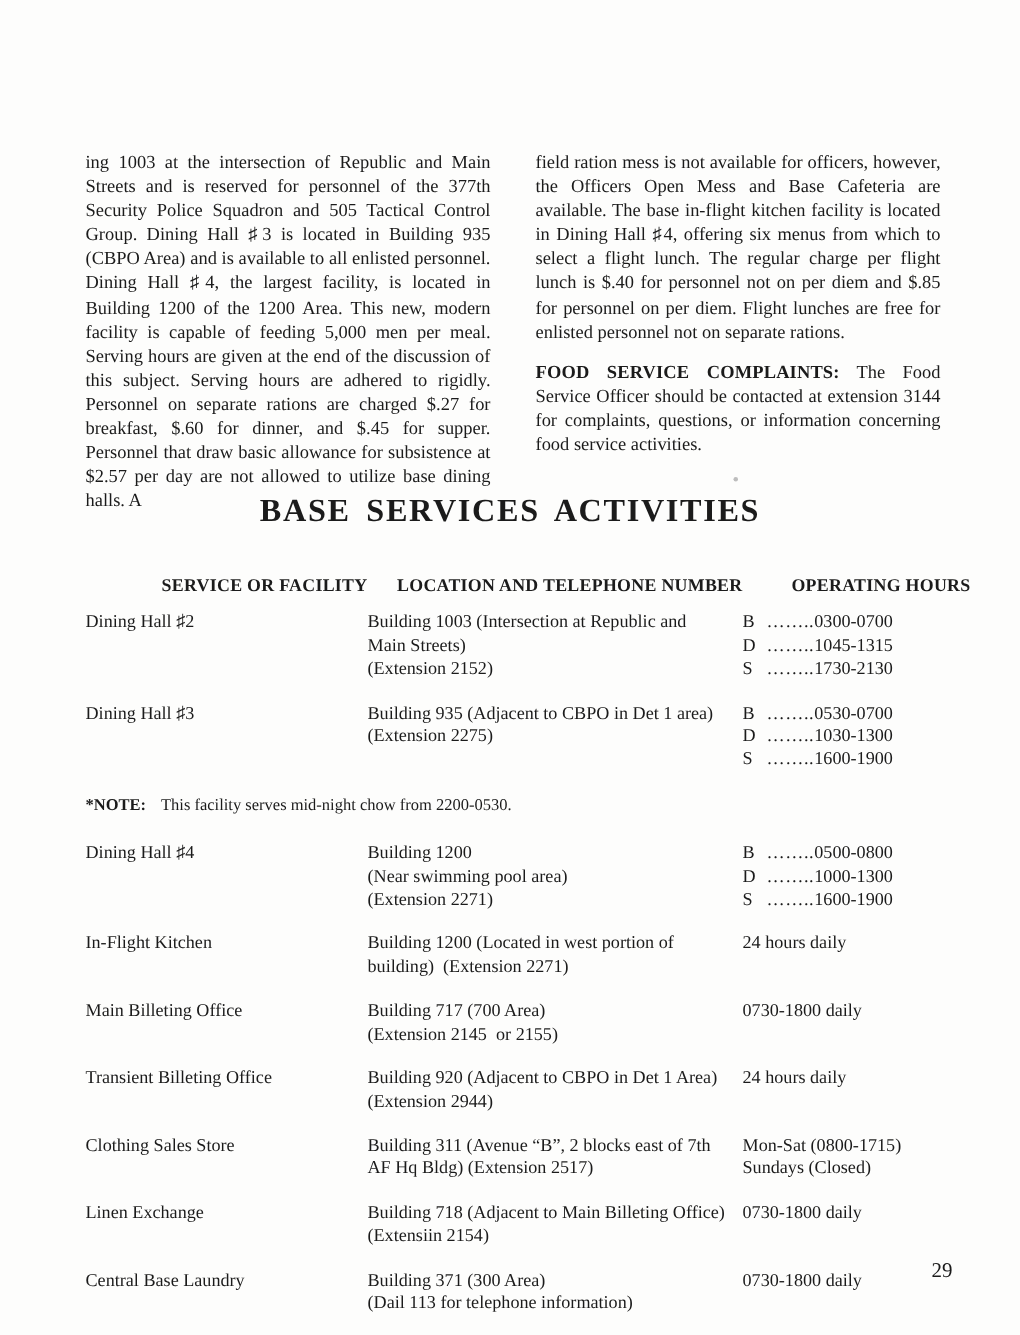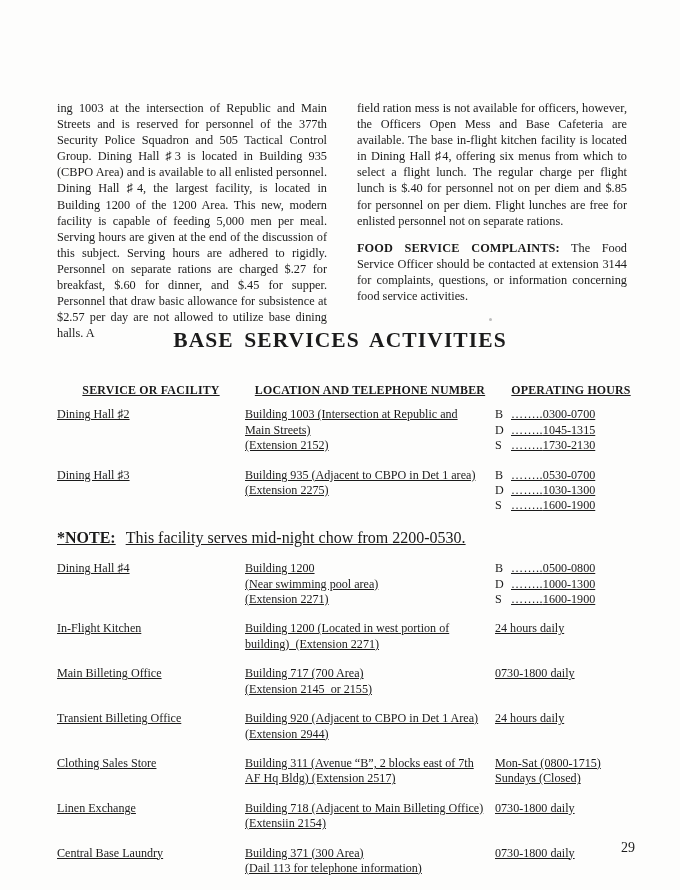--- a/index.html
+++ b/index.html
@@ -76,37 +76,35 @@
   .svc-table table {
     border-collapse: collapse;
     width: 590px;
     table-layout: fixed;
   }
   .svc-table col.c1 { width: 188px; }
   .svc-table col.c2 { width: 250px; }
   .svc-table col.c3 { width: 152px; }
 
   .svc-table th {
-    text-align: center;
+    text-align: right;
     font-weight: bold;
     font-size: 11.9px;
     letter-spacing: 0.2px;
     padding: 0 0 9px 0;
     vertical-align: top;
-    text-decoration: underline;
   }
   .svc-table td {
     vertical-align: top;
     padding: 0 0 14px 0;
-    text-decoration: underline;
   }
   .svc-table tr.note-row td {
     padding: 2px 0 16px 0;
   }
-  .note-text { font-size: 16px; }
+  .note-text { font-size: 11px; }
   .note-label { font-weight: bold; }
   .note-gap { display: inline-block; width: 10px; }
 
   .line { display: block; white-space: pre-wrap; }
 
   
   .hours-line {
     display: block;
     white-space: pre;
     font-size: 12.1px;

